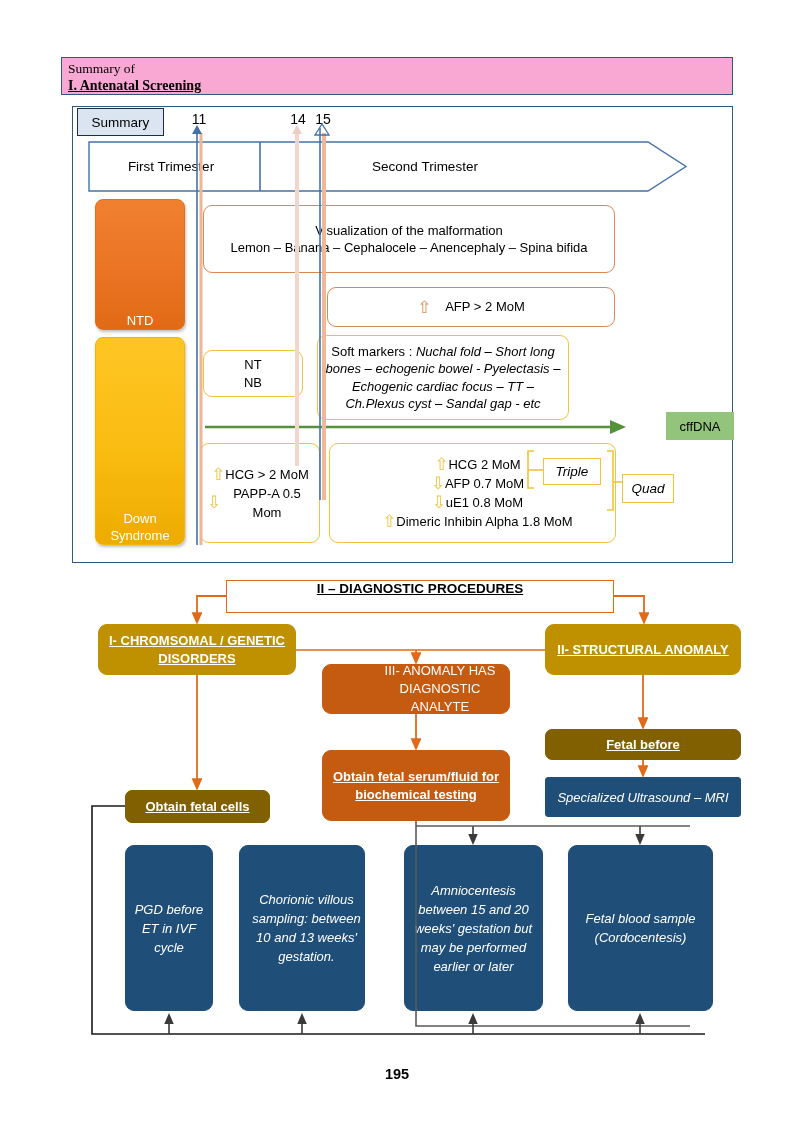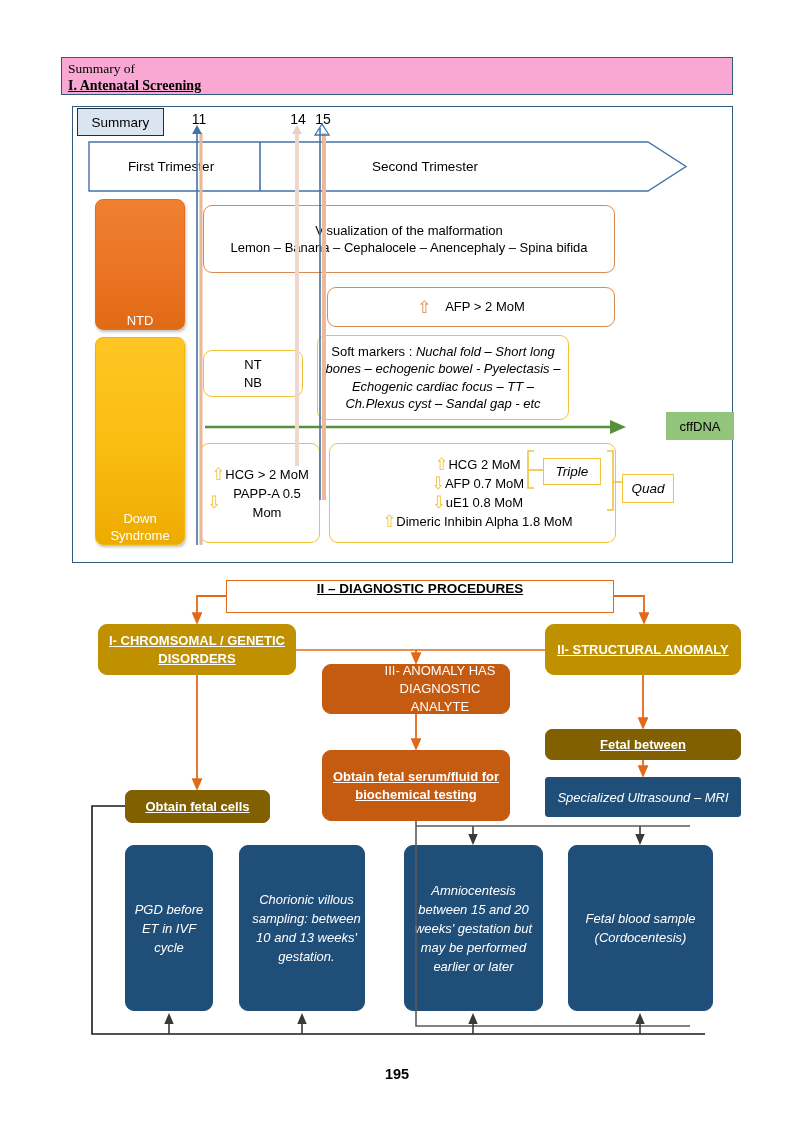--- a/index.html
+++ b/index.html
@@ -277,21 +277,21 @@
 
 <div class="node node-orange" id="node-anomaly">
   <span class="lbl">III- ANOMALY HAS DIAGNOSTIC ANALYTE</span>
 </div>
 
 <div class="node node-orange ul" id="node-obtain-serum">
   <span class="lbl">Obtain fetal serum/fluid for biochemical testing</span>
 </div>
 
 <div class="node node-olive" id="node-fetal-imaging">
-  <span class="lbl">Fetal between</span>
+  <span class="lbl">Fetal before</span>
 </div>
 
 <div class="node node-blue-sq" id="node-spec-us">
   <span class="lbl">Specialized Ultrasound – MRI</span>
 </div>
 
 <div class="node node-olive" id="node-obtain-cells">
   <span class="lbl">Obtain fetal cells</span>
 </div>
 

